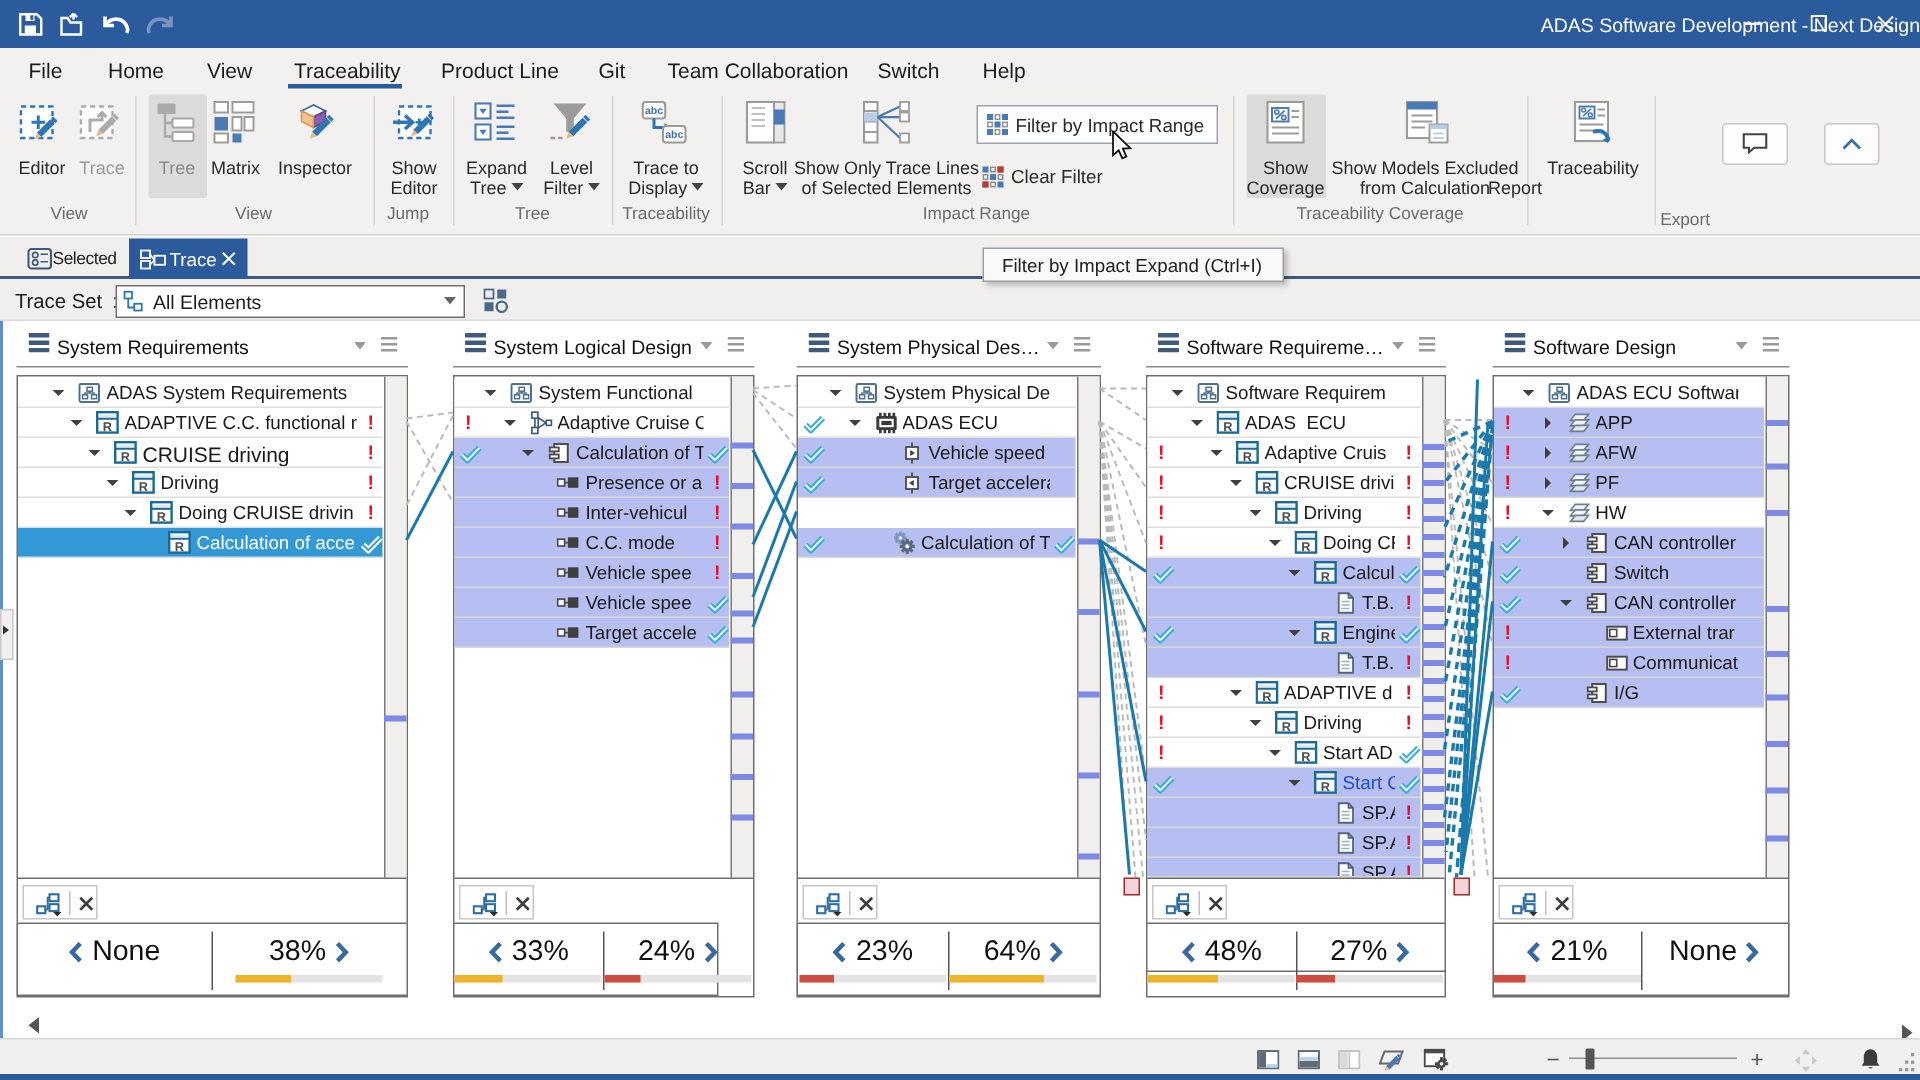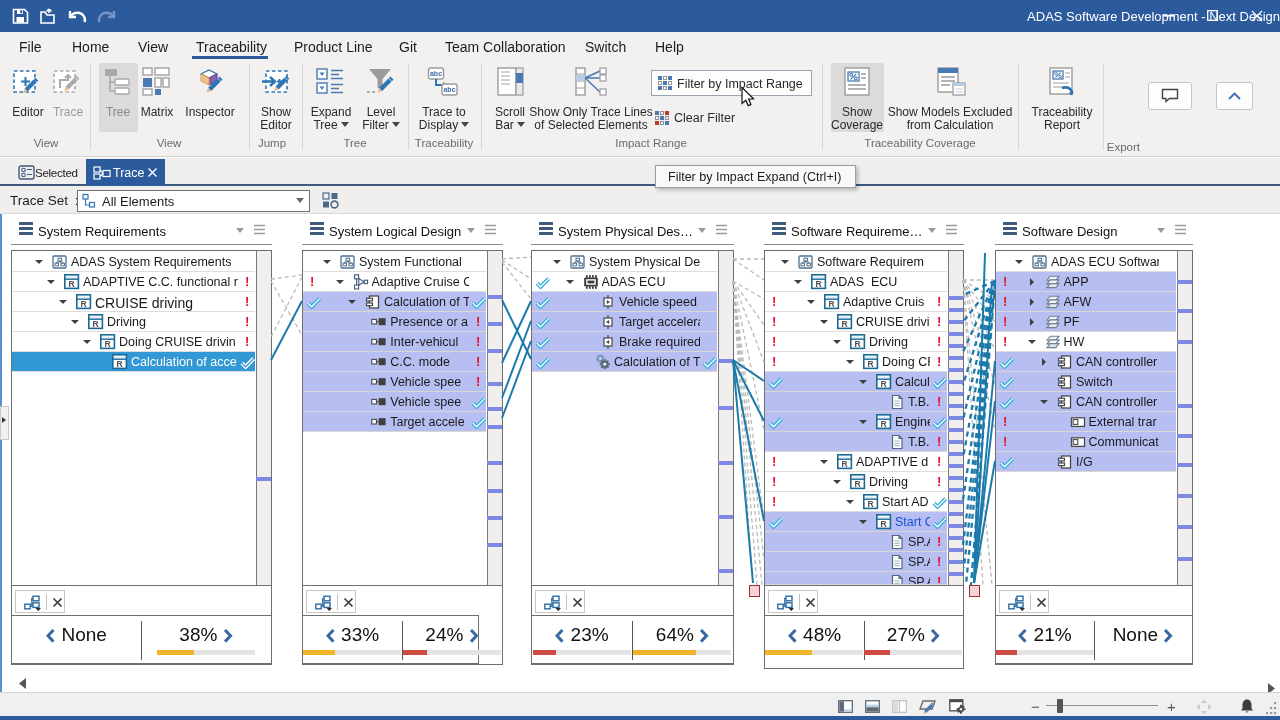--- a/index.html
+++ b/index.html
@@ -222,21 +222,21 @@
     <rect x="4" y="2" width="22" height="26" fill="#fff" stroke="#9b9b9b" stroke-width="1.4"></rect>
     <rect x="7" y="5" width="10" height="8" fill="none" stroke="#4a7ab5" stroke-width="1.3"></rect>
     <circle cx="9.8" cy="7.4" r="1.3" fill="none" stroke="#4a7ab5" stroke-width="1"></circle>
     <circle cx="14.2" cy="10.6" r="1.3" fill="none" stroke="#4a7ab5" stroke-width="1"></circle>
     <path d="M14.6 6.6 L9.4 11.4" stroke="#4a7ab5" stroke-width="1.1"></path>
     <path d="M19 7 h5 M19 11 h5 M7 17 h16 M7 21 h16" stroke="#9b9b9b" stroke-width="1.2"></path>
     <path d="M16 22 C22 20 26 23 26 28" fill="none" stroke="#2e75b6" stroke-width="2.6"></path>
     <path d="M22.5 27 l3.5 2.5 1.5 -4.5" fill="#2e75b6"></path>
   </svg>
 <div style="position:absolute;left:992px;top:105px;width:140px;text-align:center;font-size:12px;color:#2a2a2a">Traceability</div>
-<div style="position:absolute;left:992px;top:118px;width:140px;text-align:center;font-size:12px;color:#2a2a2a">Report</div>
+<div style="position:absolute;left:992px;top:118px;width:140px;font-size:12px;color:#2a2a2a">Report</div>
 <div style="position:absolute;left:1148px;top:82px;width:44px;height:28px;background:#fdfdfd;border:1px solid #c5c5c5;border-radius:3px"></div>
 <svg style="position:absolute;left:1161px;top:88px;" width="18" height="15" viewBox="0 0 18 15">
     <path d="M1.5 1.5 h15 v9 h-8 l-3.5 3 v-3 h-3.5 Z" fill="none" stroke="#444" stroke-width="1.4"></path>
   </svg>
 <div style="position:absolute;left:1216px;top:82px;width:37px;height:28px;background:#fdfdfd;border:1px solid #c5c5c5;border-radius:3px"></div>
 <svg style="position:absolute;left:1228px;top:92px;" width="13" height="8" viewBox="0 0 13 8">
     <path d="M1 7 L6.5 1.5 L12 7" fill="none" stroke="#3a6ea5" stroke-width="1.8"></path>
   </svg>
 <div style="position:absolute;left:0;top:158px;width:1280px;height:28px;background:#f0efee"></div>
 <div style="position:absolute;left:0;top:184px;width:1280px;height:2px;background:#3e5a7e"></div>
@@ -600,32 +600,20 @@
         <polyline points="2,6.2 5.6,9.8 13.6,1.6" fill="none" stroke="#fff" stroke-width="1.3"></polyline>
       </svg>
     </div>
     <div style="position:absolute;left:0;top:61px;width:185px;height:20px;background:#b7bef2;border-bottom:1px solid #d8d7d2;overflow:hidden">
       <svg style="position:absolute;left:68.0px;top:2px;" width="16" height="16" viewBox="0 0 16 16">
         <path d="M8 1 v3 M8 12 v3" stroke="#4a4a4a" stroke-width="1.2"></path>
         <rect x="4" y="4" width="8" height="8" fill="#fff" stroke="#4a4a4a" stroke-width="1.2"></rect>
         <path d="M9.2 6 L6 8 L9.2 10 Z" fill="#3f3f3f"></path>
       </svg>
       <div style="position:absolute;left:87.0px;top:3px;width:81.0px;font-size:12.5px;color:#1a1a1a;white-space:pre;overflow:hidden">Target accelera</div>
-      <svg style="position:absolute;left:3px;top:5px" width="16" height="12" viewBox="0 0 16 12">
-        <polyline points="2,6.2 5.6,9.8 13.6,1.6" fill="none" stroke="#35aeda" stroke-width="4"></polyline>
-        <polyline points="2,6.2 5.6,9.8 13.6,1.6" fill="none" stroke="#fff" stroke-width="1.3"></polyline>
-      </svg>
-    </div>
-    <div style="position:absolute;left:0;top:81px;width:185px;height:20px;background:#b7bef2;border-bottom:1px solid #d8d7d2;overflow:hidden">
-      <svg style="position:absolute;left:68.0px;top:2px;" width="16" height="16" viewBox="0 0 16 16">
-        <path d="M8 1 v3 M8 12 v3" stroke="#4a4a4a" stroke-width="1.2"></path>
-        <rect x="4" y="4" width="8" height="8" fill="#fff" stroke="#4a4a4a" stroke-width="1.2"></rect>
-        <path d="M9.2 6 L6 8 L9.2 10 Z" fill="#3f3f3f"></path>
-      </svg>
-      <div style="position:absolute;left:87.0px;top:3px;width:81.0px;font-size:12.5px;color:#1a1a1a;white-space:pre;overflow:hidden">Brake required</div>
       <svg style="position:absolute;left:3px;top:5px" width="16" height="12" viewBox="0 0 16 12">
         <polyline points="2,6.2 5.6,9.8 13.6,1.6" fill="none" stroke="#35aeda" stroke-width="4"></polyline>
         <polyline points="2,6.2 5.6,9.8 13.6,1.6" fill="none" stroke="#fff" stroke-width="1.3"></polyline>
       </svg>
     </div>
     <div style="position:absolute;left:0;top:101px;width:185px;height:20px;background:#b7bef2;border-bottom:1px solid #d8d7d2;overflow:hidden">
       <svg style="position:absolute;left:63.0px;top:2px;" width="16" height="16" viewBox="0 0 16 16">
         <g transform="translate(5.2 4.6)">
           <rect x="-1.1" y="-4.2" width="2.2" height="2.6" fill="#7b9ac2" transform="rotate(0 0 0)"></rect>
           <rect x="-1.1" y="-4.2" width="2.2" height="2.6" fill="#7b9ac2" transform="rotate(45 0 0)"></rect>
@@ -939,21 +927,21 @@
         <rect x="9" y="1.2" width="6" height="4.6" fill="none" stroke="#2e6da4" stroke-width="1.4"></rect>
         <rect x="9" y="7.8" width="6" height="4.6" fill="none" stroke="#2e6da4" stroke-width="1.4"></rect>
         <path d="M6.2 11.4 h1.6 M7.8 11.4 V3.4 h1.2 M7.8 10.1 h1.2" fill="none" stroke="#2e6da4" stroke-width="1.3"></path>
         <path d="M11.5 13 h5.5 l-2.75 3 Z" fill="#2b2b2b"></path>
       </svg>
       <div style="position:absolute;left:30px;top:3px;width:1px;height:16px;background:#c0c0c0"></div>
       <svg style="position:absolute;left:36px;top:6px;" width="11" height="11" viewBox="0 0 11 11">
         <path d="M1.5 1.5 L9.5 9.5 M9.5 1.5 L1.5 9.5" stroke="#3c3c3c" stroke-width="1.7"></path>
       </svg>
     </div>
-    <div style="position:absolute;left:-1px;top:364px;width:200px;height:54px;background:#fff;border:1px solid #6e6e6e">
+    <div style="position:absolute;left:-1px;top:364px;width:200px;height:33px;background:#fff;border:1px solid #6e6e6e">
       <div style="position:absolute;left:99px;top:5px;width:1px;height:39px;background:#555"></div>
       <div style="position:absolute;left:0;top:8px;width:99px;text-align:center;font-size:19px;color:#111"><svg width="10" height="14" viewBox="0 0 10 14" style="vertical-align:-1.5px">
           <polyline points="7.5,1 2,6.8 7.5,12.6" fill="none" stroke="#38699f" stroke-width="3"></polyline>
         </svg> 48%</div>
       <div style="position:absolute;left:99px;top:8px;width:99px;text-align:center;font-size:19px;color:#111">27% <svg width="10" height="14" viewBox="0 0 10 14" style="vertical-align:-1.5px">
           <polyline points="2,1 7.5,6.8 2,12.6" fill="none" stroke="#38699f" stroke-width="3"></polyline>
         </svg></div>
       <div style="position:absolute;left:0px;top:34px;width:98px;height:5px;background:#e3e3e3"></div>
       <div style="position:absolute;left:0px;top:34px;width:47px;height:5px;background:#f0b32a"></div>
       <div style="position:absolute;left:99px;top:34px;width:98px;height:5px;background:#e3e3e3"></div>

